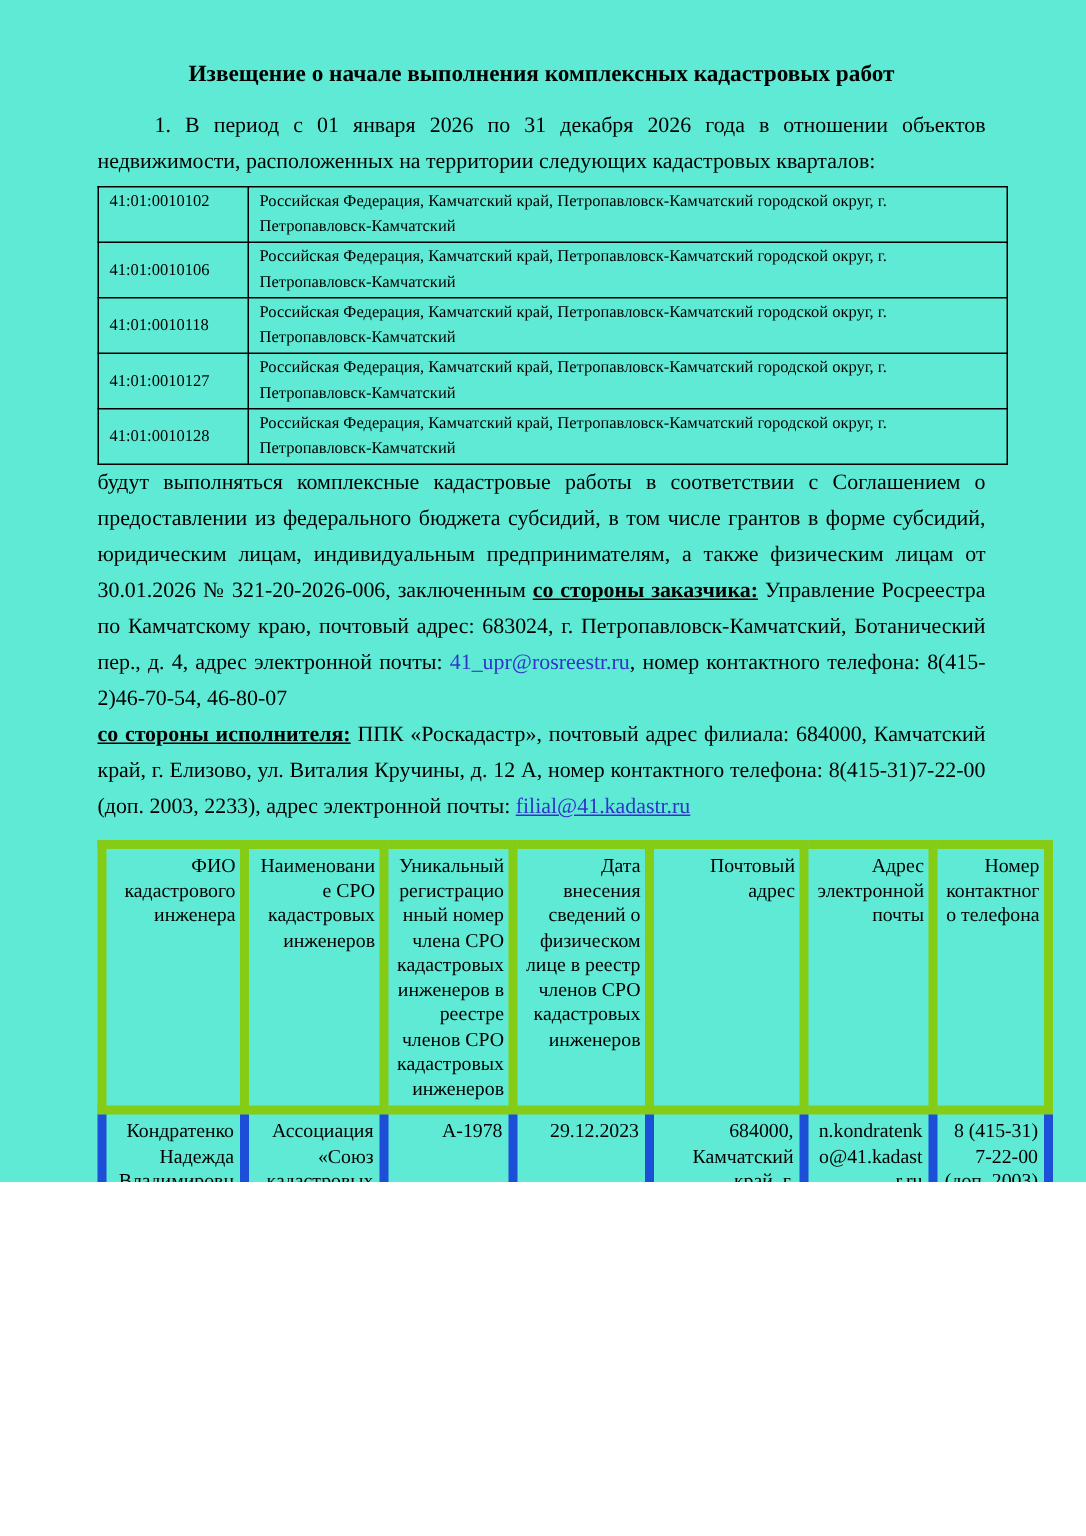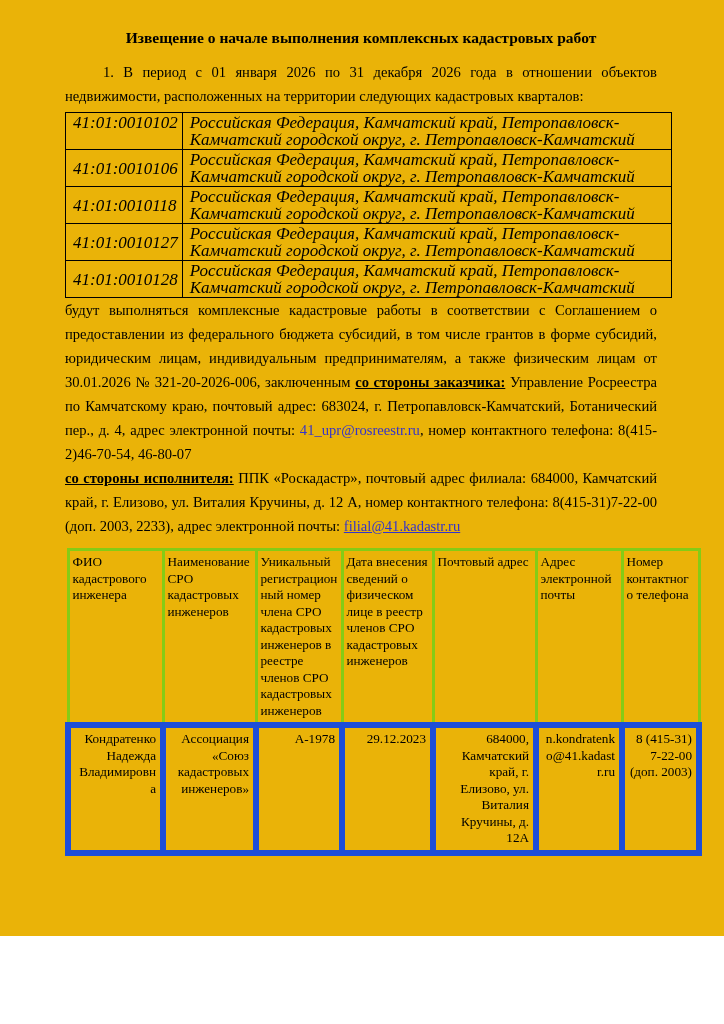--- a/index.html
+++ b/index.html
@@ -1,25 +1,25 @@
 <!DOCTYPE html>
 <html lang="ru"><head>
 <meta charset="utf-8">
 <style>
   * { margin: 0; padding: 0; box-sizing: border-box; }
   html, body { background: #ffffff; }
   .page {
     position: relative;
     width: 724px;
-    height: 936px;
+    height: 788px;
     margin: 0 auto;
-    background: #eab308;
+    background: #5eead4;
     color: #000000;
     font-family: "Liberation Serif", "DejaVu Serif", serif;
-    padding: 28px 28px 0 65px;
+    padding: 40px 28px 0 65px;
     overflow: hidden;
   }
   .title {
     font-size: 15.5px;
     font-weight: bold;
     text-align: center;
     line-height: 20px;
     margin: 0 39px 12px 0; 
   }
   p.body {
@@ -38,45 +38,44 @@
   .link {
     color: #3333cc;
     text-decoration: none;
     cursor: pointer;
   }
   .link.underlined { text-decoration: underline; }
 
   table.quarters {
     border-collapse: collapse;
     width: 607px;
-    font-size: 17px;
+    font-size: 11px;
     line-height: 17px;
     margin: 0 0 0 0;
-    font-style: italic;
   }
   table.quarters td {
     border: 1px solid #000;
     vertical-align: middle;
     padding: 1px 4px 1px 7px;
   }
   table.quarters tr:first-child td { vertical-align: top; }
   table.quarters td.code { width: 100px; }
 
   table.engineers {
     border-collapse: collapse;
     table-layout: fixed;
     width: 631px;
     font-size: 13.2px;
     line-height: 16.5px;
     margin-top: 10px;
   }
   table.engineers th {
-    border: 3px solid #84cc16;
+    border: 6px solid #84cc16;
     font-weight: normal;
-    text-align: left;
+    text-align: right;
     vertical-align: top;
     padding: 3px 3px;
     height: 160px;
     overflow-wrap: break-word;
     word-wrap: break-word;
     font-family: Liberation Serif, serif;
   }
   table.engineers td {
     border: 6px solid #1d4ed8;
     text-align: right;

